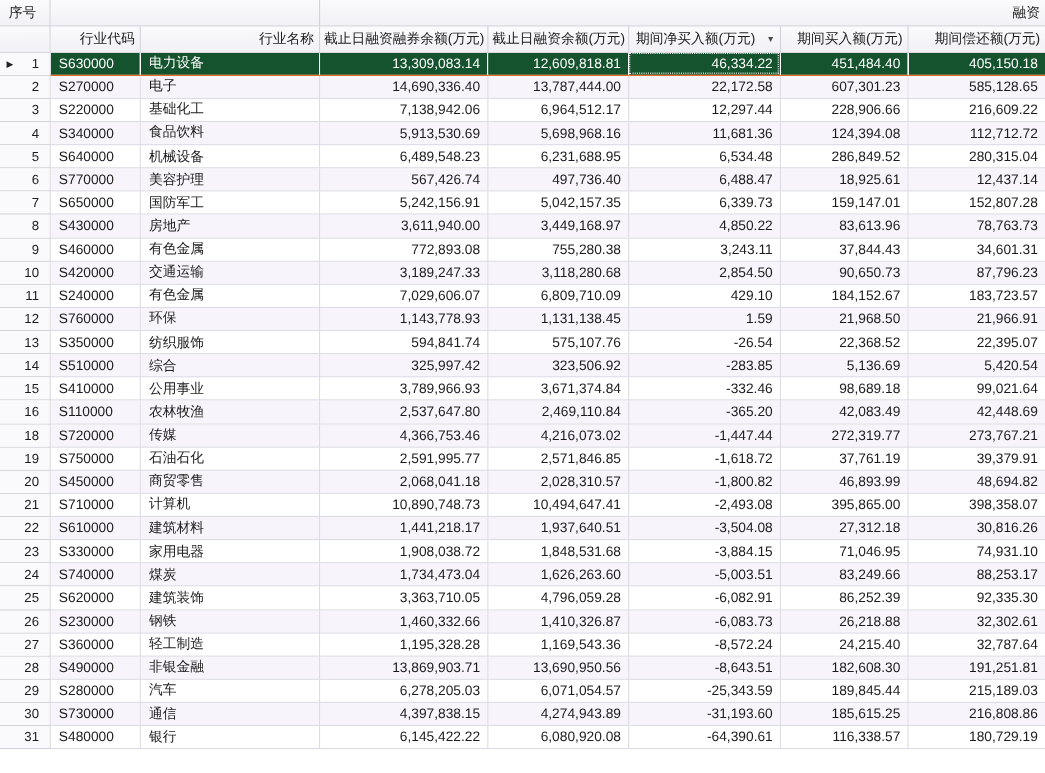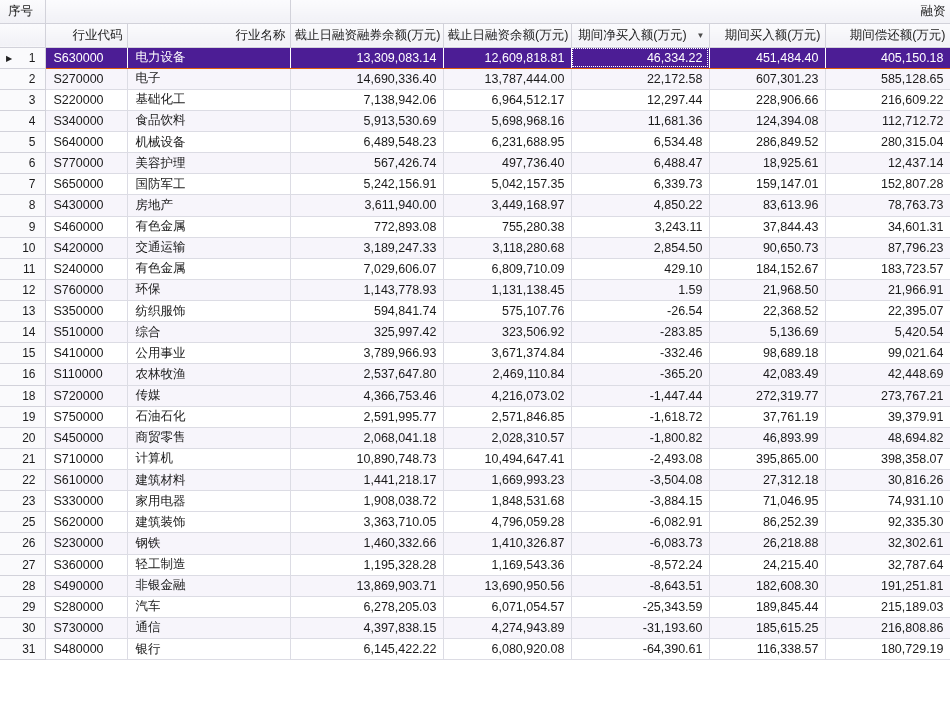--- a/index.html
+++ b/index.html
@@ -23,21 +23,21 @@
     height:21.13px;padding:0 6px;background:#ffffff;
   }
   td.gutter{
     background:#fafafc;border-color:#d2d2da;position:relative;
     text-align:right;padding-right:9px;font-size:12px;
   }
   td.txt{text-align:left;padding-left:8px;}
   td.num{text-align:right;}
   tr.alt td:not(.gutter){background:#f7f5fb;}
   tr.selected td:not(.gutter){
-    background:#4c1d95;color:#ffffff;
+    background:#14532d;color:#ffffff;
     border-top-color:#e05f0e;border-bottom-color:#e05f0e;
     border-left-color:rgba(255,255,255,.45);
     border-right-color:rgba(255,255,255,.45);
   }
   td.focus{outline:1.5px dotted #ffffff;outline-offset:-2.5px;padding-left:46px;}
   .ind{
     position:absolute;left:6px;top:50%;transform:translateY(-50%);
     font-size:8px;color:#222222;
   }
   .sorticon{font-size:8px;color:#4a4a4a;margin-left:10px;vertical-align:1px;}
@@ -273,35 +273,45 @@
         <td class="num">10,494,647.41</td>
         <td class="num">-2,493.08</td>
         <td class="num">395,865.00</td>
         <td class="num">398,358.07</td>
       </tr>
       <tr class="alt">
         <td class="gutter">22</td>
         <td class="txt">S610000</td>
         <td class="txt">建筑材料</td>
         <td class="num">1,441,218.17</td>
-        <td class="num">1,669,993.23</td>
+        <td class="num">1,937,640.51</td>
         <td class="num">-3,504.08</td>
         <td class="num">27,312.18</td>
         <td class="num">30,816.26</td>
       </tr>
       <tr>
         <td class="gutter">23</td>
         <td class="txt">S330000</td>
         <td class="txt">家用电器</td>
         <td class="num">1,908,038.72</td>
         <td class="num">1,848,531.68</td>
         <td class="num">-3,884.15</td>
         <td class="num">71,046.95</td>
         <td class="num">74,931.10</td>
       </tr>
+      <tr class="alt">
+        <td class="gutter">24</td>
+        <td class="txt">S740000</td>
+        <td class="txt">煤炭</td>
+        <td class="num">1,734,473.04</td>
+        <td class="num">1,626,263.60</td>
+        <td class="num">-5,003.51</td>
+        <td class="num">83,249.66</td>
+        <td class="num">88,253.17</td>
+      </tr>
       <tr>
         <td class="gutter">25</td>
         <td class="txt">S620000</td>
         <td class="txt">建筑装饰</td>
         <td class="num">3,363,710.05</td>
         <td class="num">4,796,059.28</td>
         <td class="num">-6,082.91</td>
         <td class="num">86,252.39</td>
         <td class="num">92,335.30</td>
       </tr>

